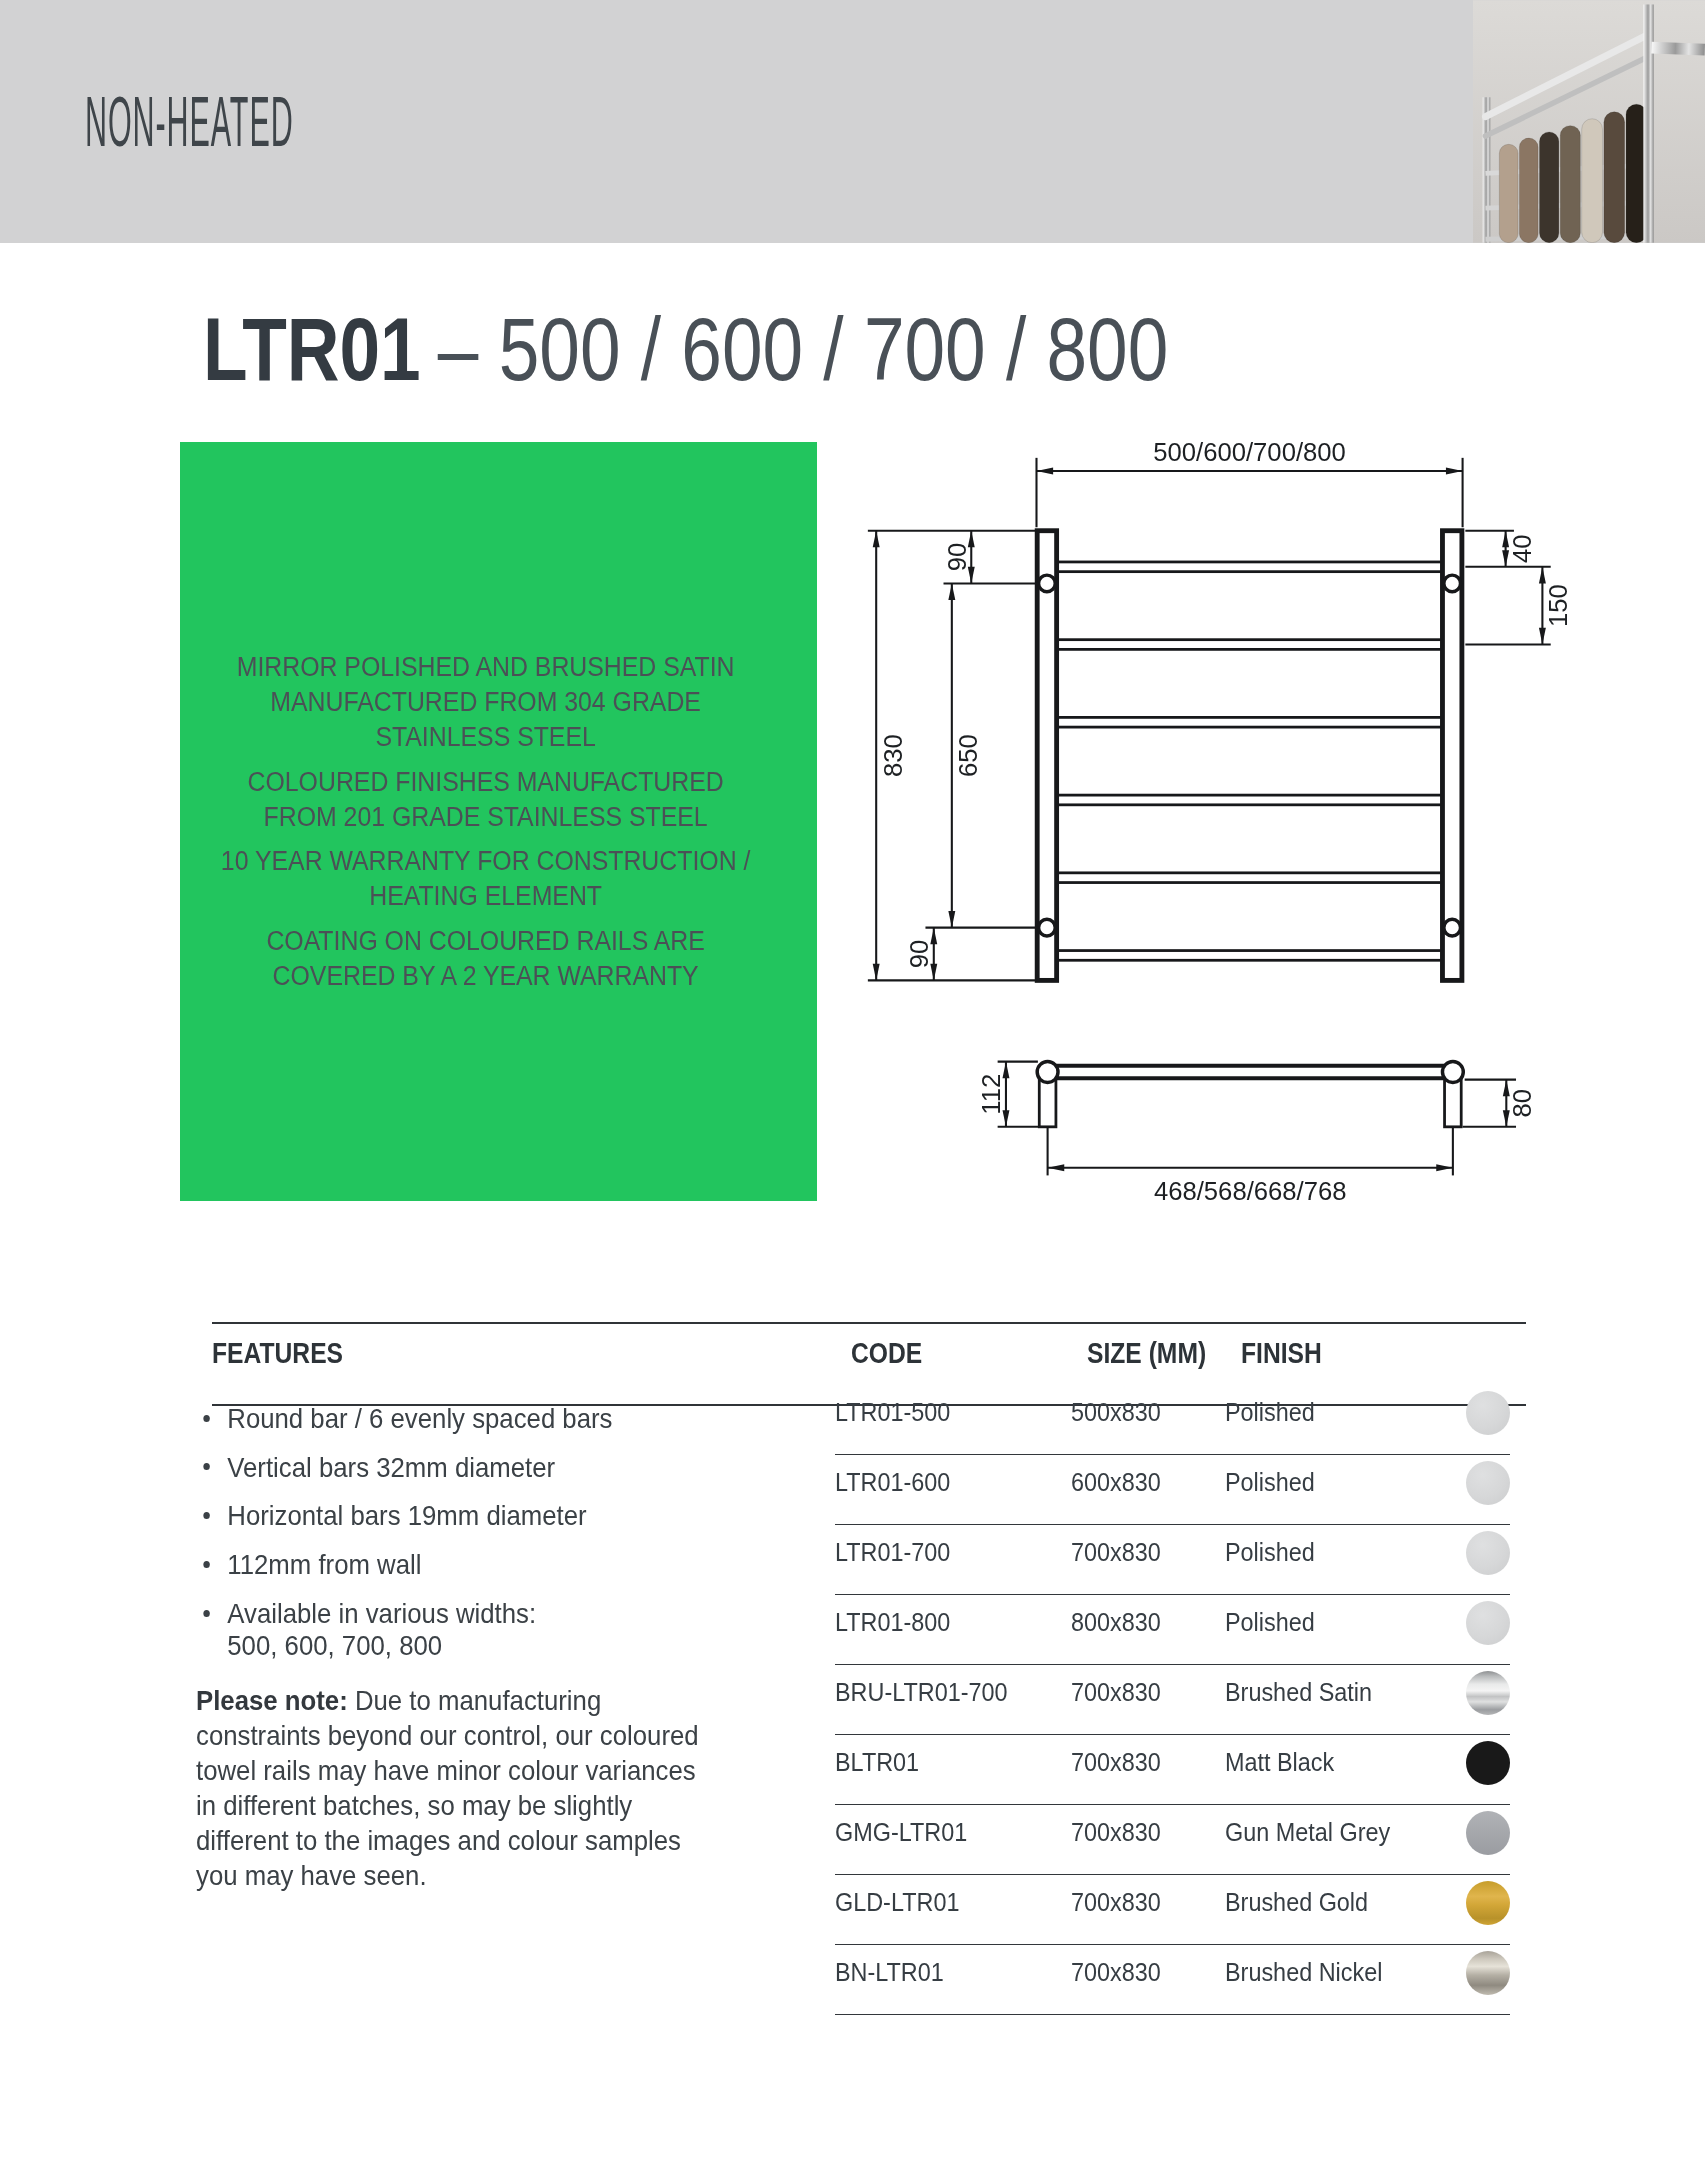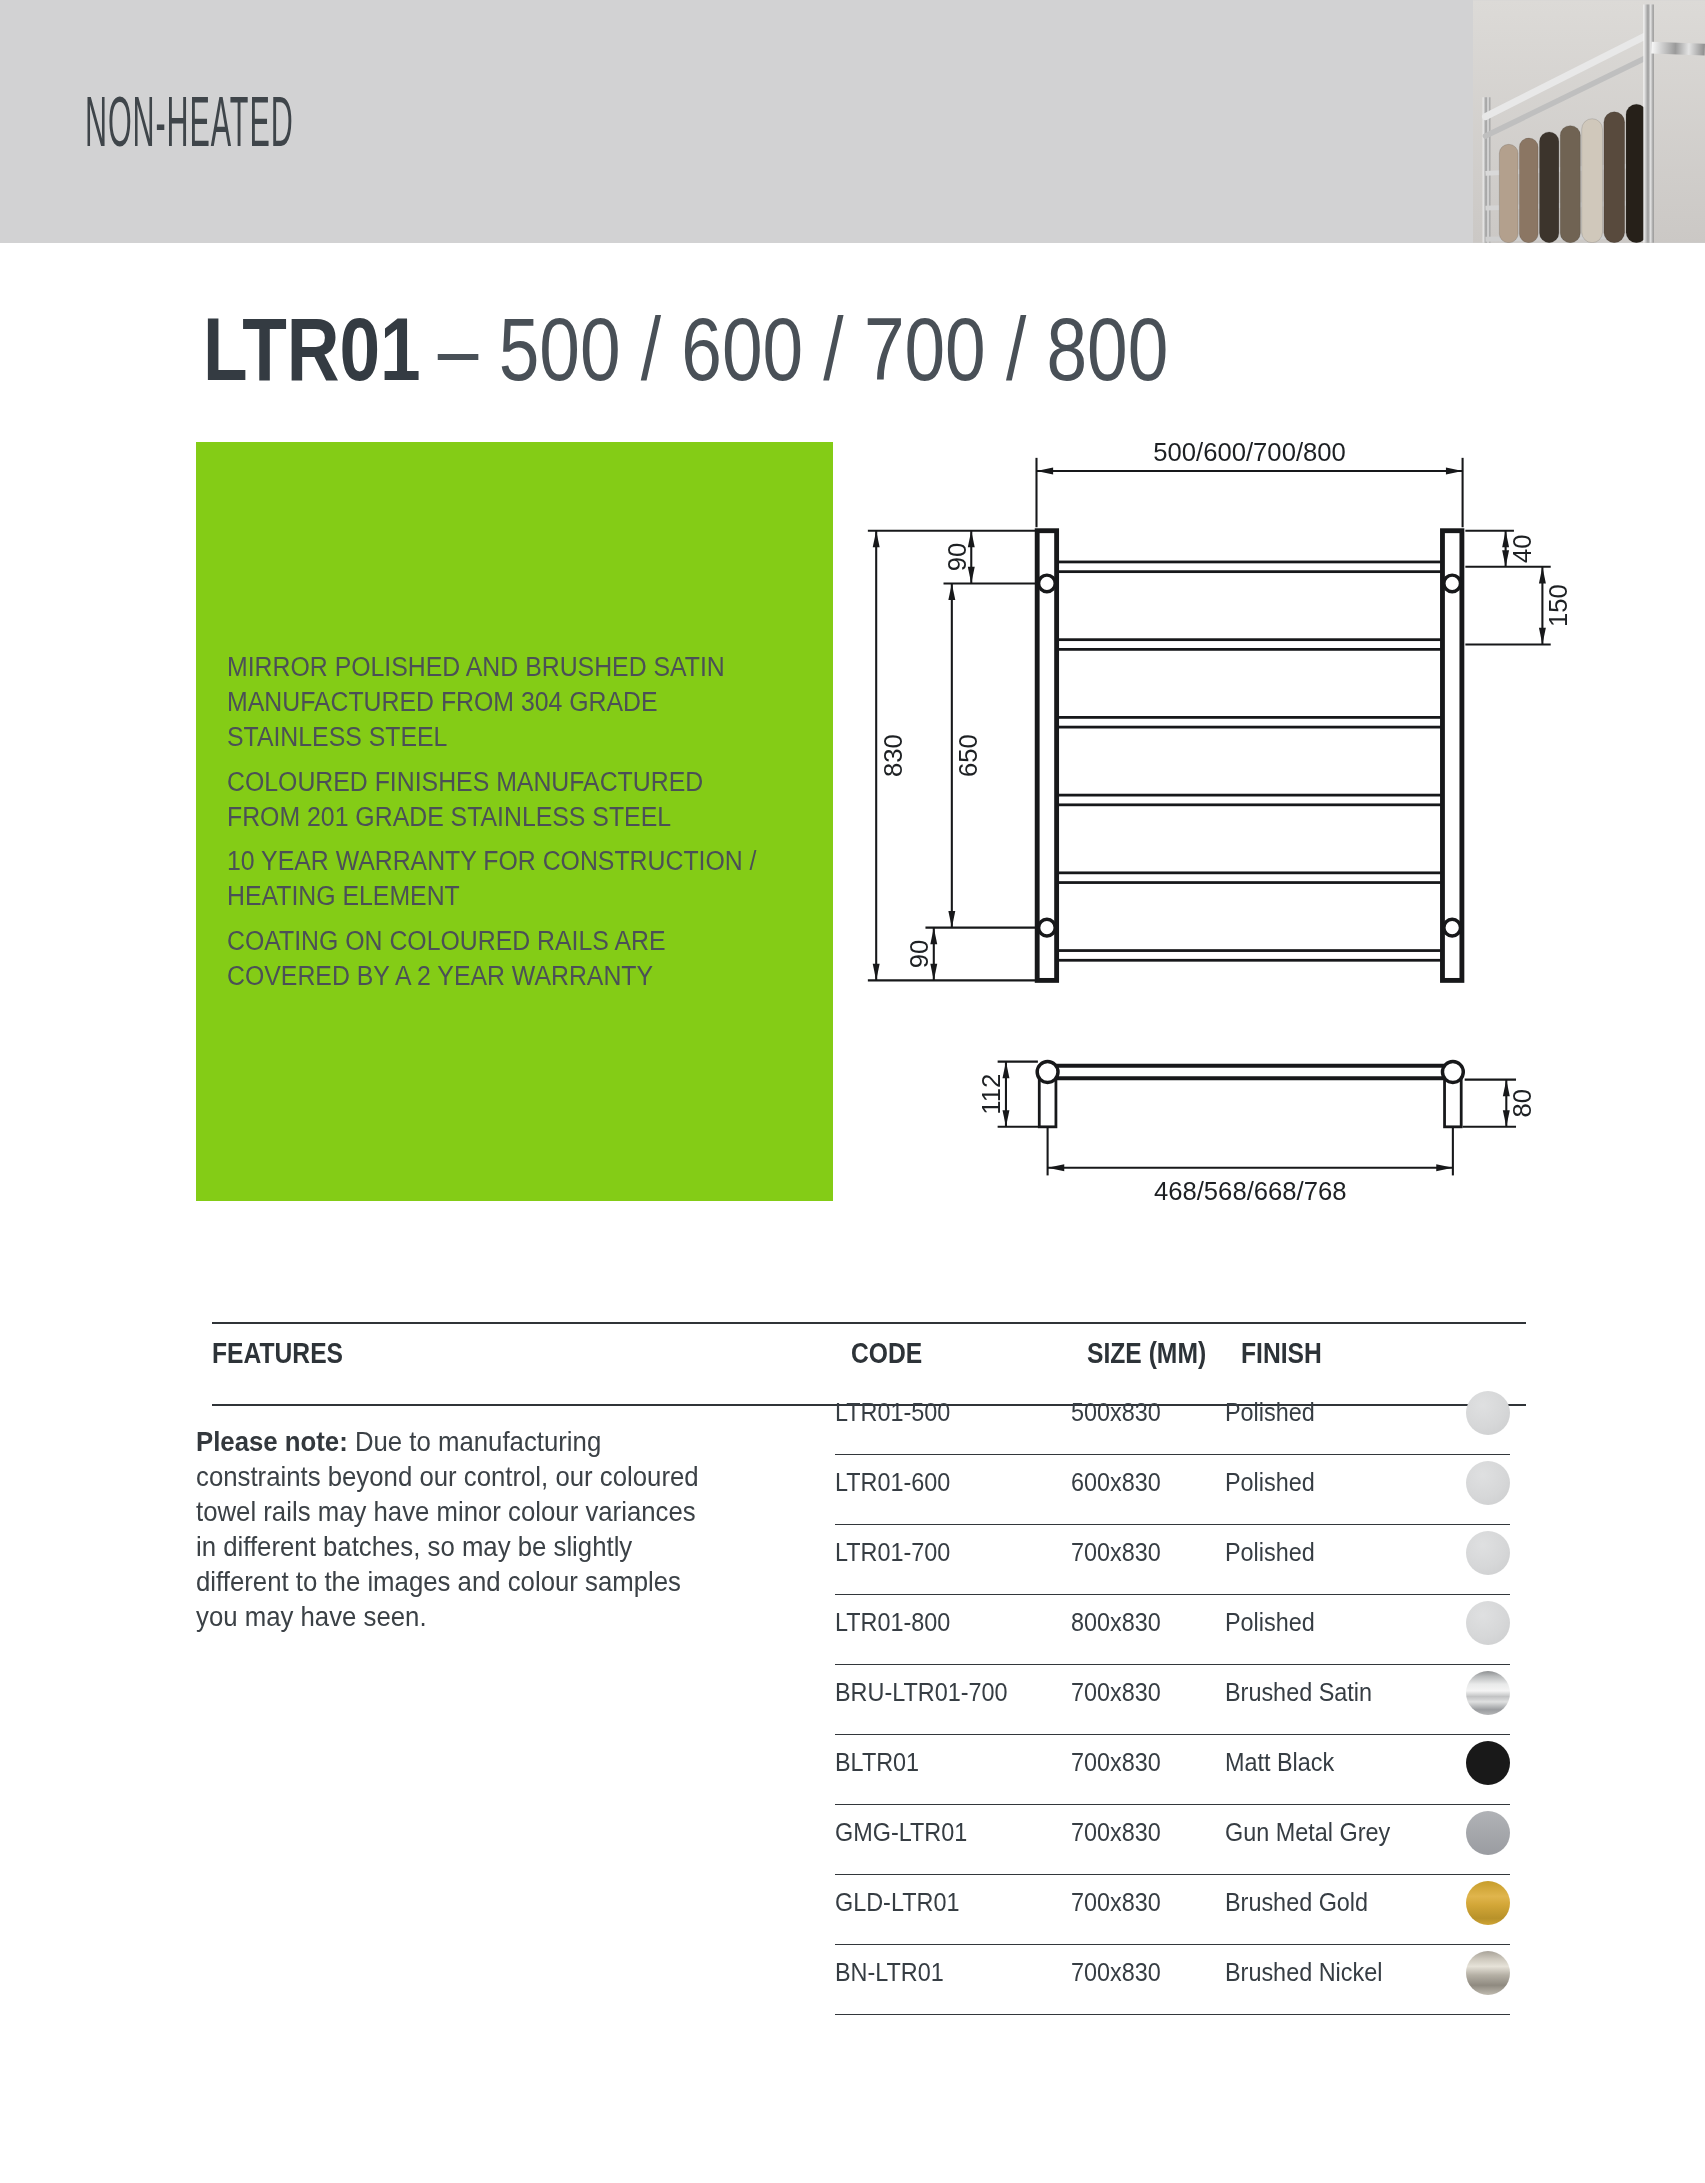--- a/index.html
+++ b/index.html
@@ -13,21 +13,21 @@
              transform:scaleX(.43);transform-origin:0 50%;}
   .photo{position:absolute;right:0;top:0;width:232px;height:243px;}
 
   
   .title{position:absolute;left:203px;top:305px;margin:0;font-size:89px;line-height:89px;
          white-space:nowrap;transform:scaleX(.82);transform-origin:0 0;font-weight:400;}
   .title .model{font-weight:700;color:#343b42;}
   .title .rest{font-weight:400;color:#495057;margin-left:21px;}
 
   
-  .features-box{position:absolute;left:196px;top:442px;width:637px;height:759px;background:#84cc16;}
+  .features-box{position:absolute;left:180px;top:442px;width:637px;height:759px;background:#22c55e;text-align:center;}
   .features-inner{position:absolute;left:31px;top:208px;width:597px;}
   .features-inner p{margin:0 0 9.7px;font-size:27px;line-height:35px;color:#4b5056;
                     white-space:pre-line;transform:scaleX(.92);transform-origin:0 0;}
 
   
   .diagram{position:absolute;left:829px;top:430px;width:805px;height:826px;}
   .dwg line{stroke:#17181a;}
   .thin{stroke-width:3;}
   .dim-txt{font:37px "Liberation Sans",sans-serif;fill:#1d2023;}
 
@@ -255,20 +255,28 @@
 </svg>
 
 <div class="spec-header">
   <span class="h-features">FEATURES</span>
   <span class="h-code">CODE</span>
   <span class="h-size">SIZE (MM)</span>
   <span class="h-finish">FINISH</span>
 </div>
 
 <div class="left-col">
+  <ul class="features-list">
+      <li>Round bar / 6 evenly spaced bars</li>
+      <li>Vertical bars 32mm diameter</li>
+      <li>Horizontal bars 19mm diameter</li>
+      <li>112mm from wall</li>
+      <li>Available in various widths:
+500, 600, 700, 800</li>
+    </ul>
   <p class="note"><b>Please note:</b><span> Due to manufacturing
 constraints beyond our control, our coloured
 towel rails may have minor colour variances
 in different batches, so may be slightly
 different to the images and colour samples
 you may have seen.</span></p>
 </div>
 
 <div class="rows">
     <div class="row">

